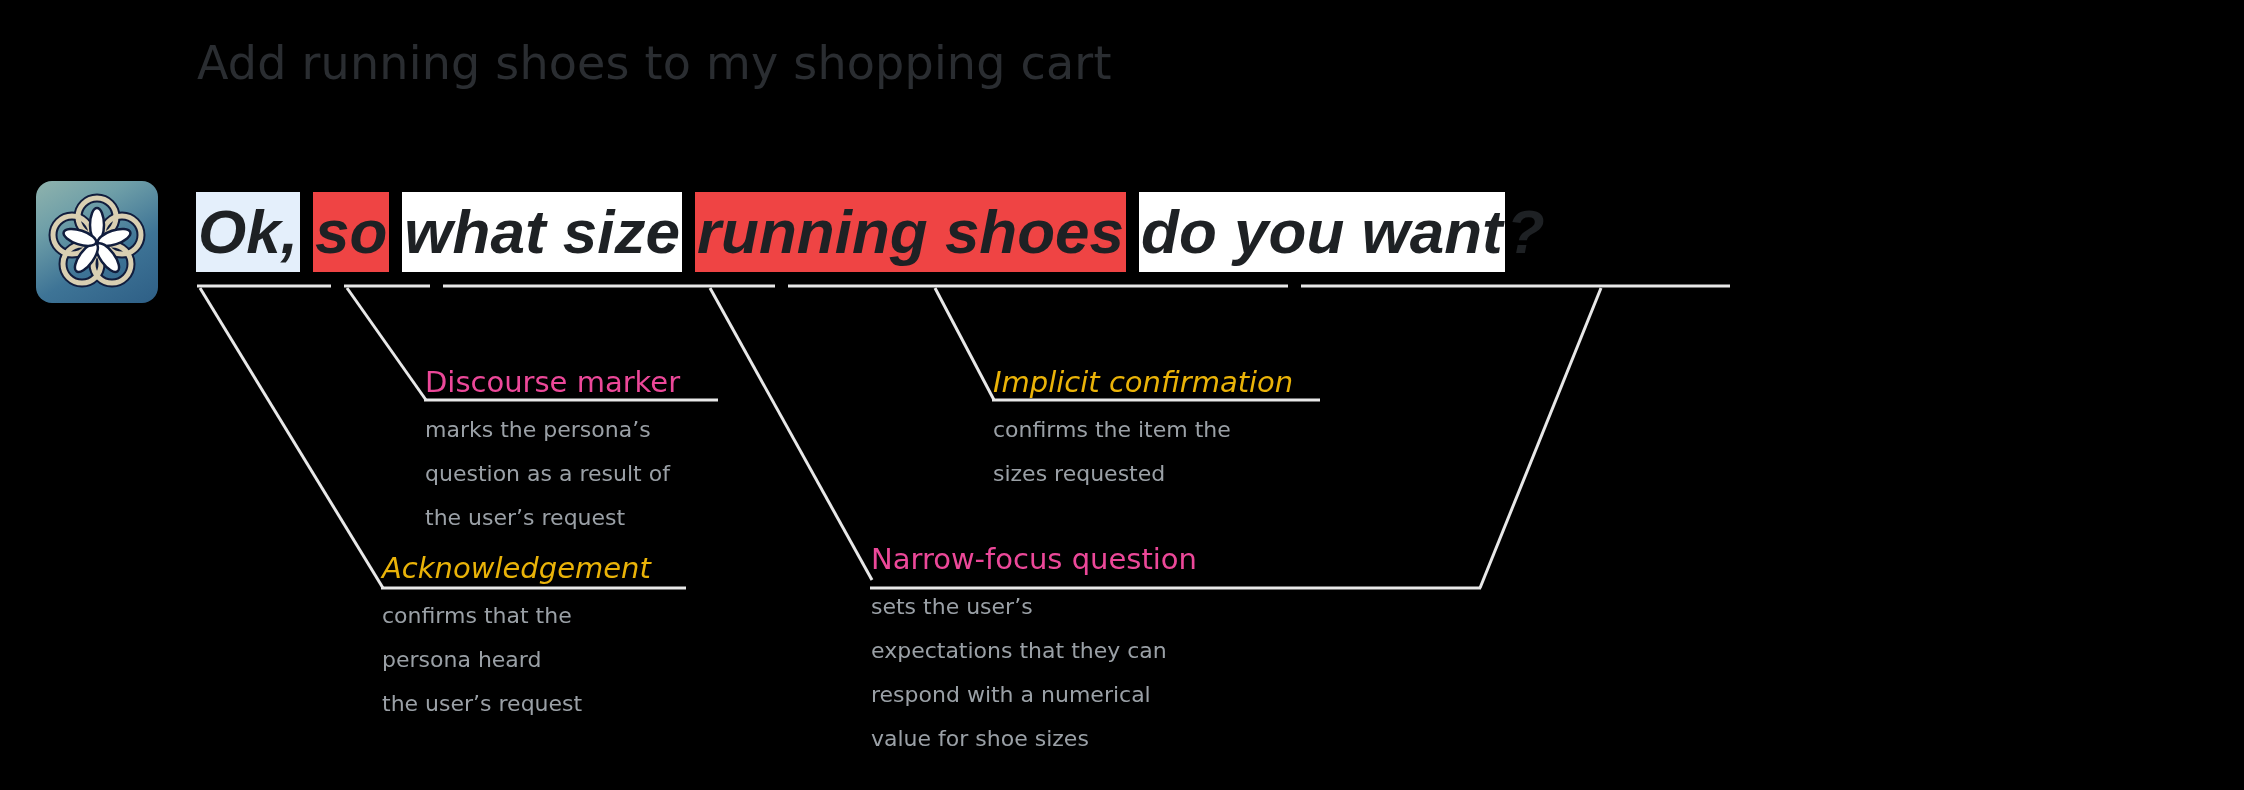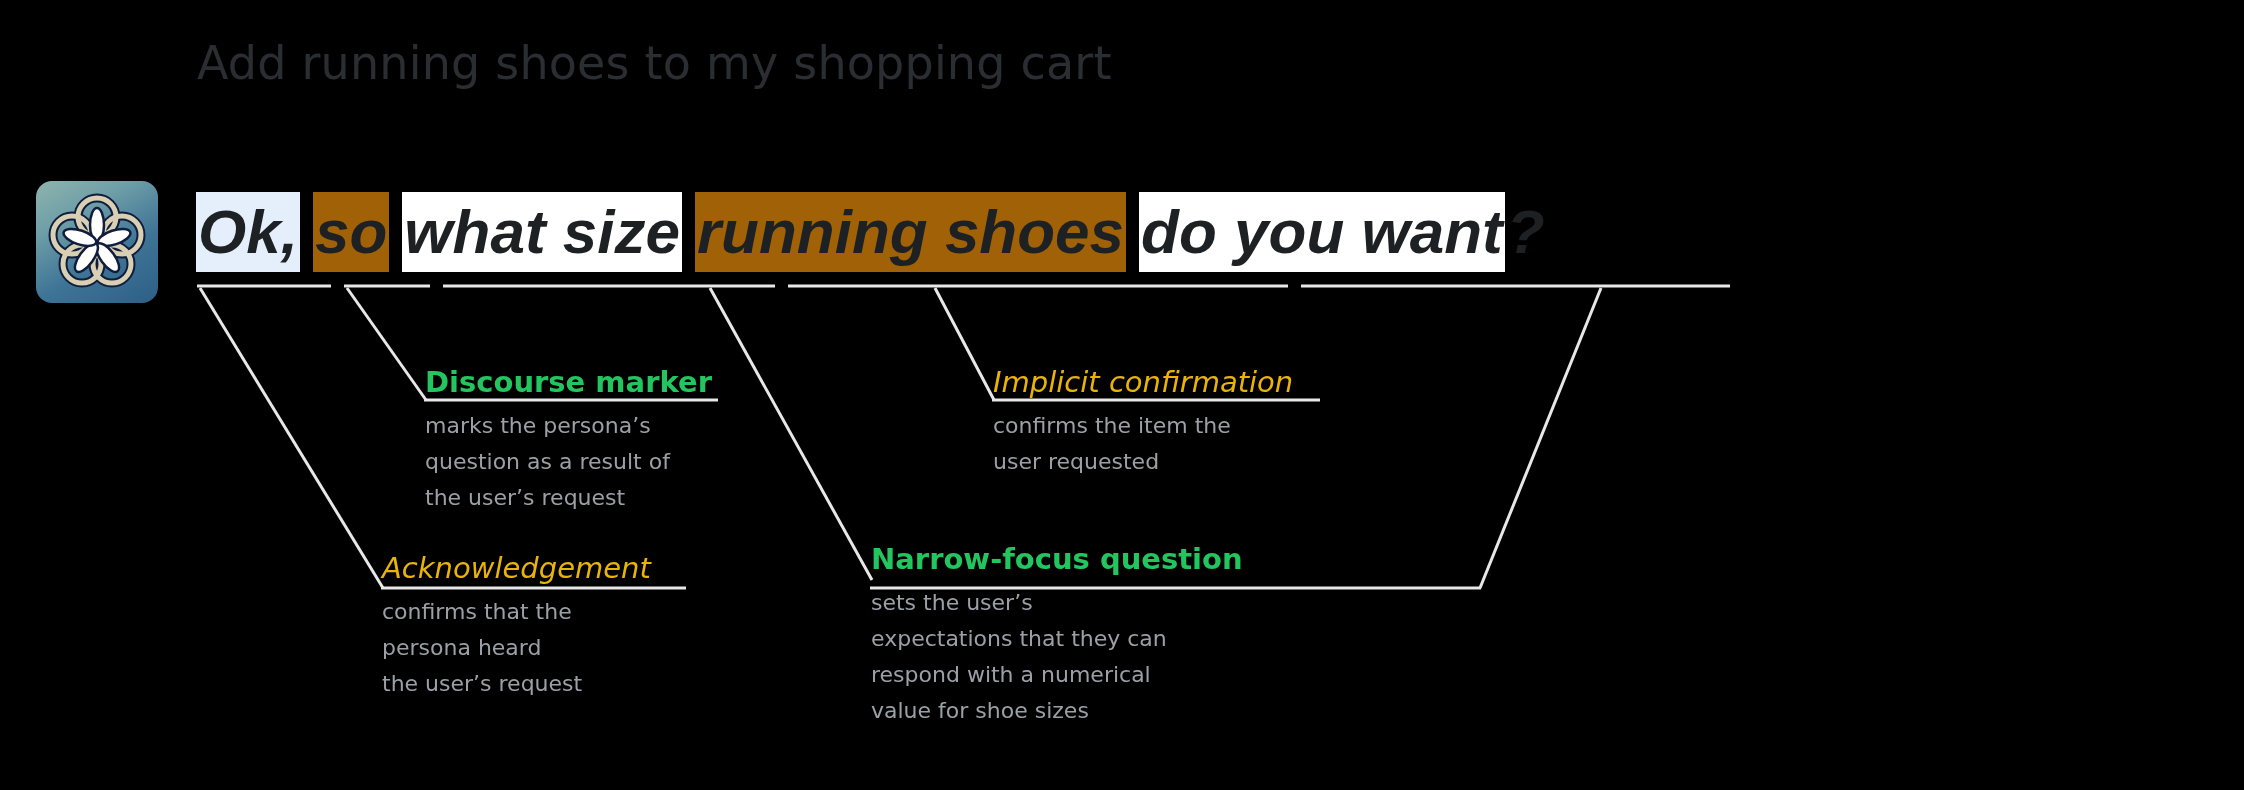--- a/index.html
+++ b/index.html
@@ -35,42 +35,42 @@
     font-family:"Liberation Sans","DejaVu Sans",sans-serif;
     display:flex; align-items:stretch;
   }
   .seg{
     display:inline-flex; align-items:center;
     padding:0 2px; line-height:80px; height:80px;
     box-sizing:border-box;
     font-weight:bold;
   }
   .seg.pale  {background:#e4effb;}
-  .seg.light {background:#a16207;}
+  .seg.light {background:#ef4444;}
   .seg.mid   {background:#ffffff;}
   .seg.plain {background:transparent;}
   .gap{display:inline-block;width:13px;height:80px;background:transparent;}
 
   
   #lines{position:absolute;left:0;top:0;width:2244px;height:790px;pointer-events:none;}
 
   
   .anno{position:absolute;}
   .anno .hd{
     font-size:29px; line-height:34px; white-space:nowrap;
     font-family:"DejaVu Sans","Liberation Sans",sans-serif;
     font-weight:400;
   }
   .anno .bd{
     margin-top:9px;
-    font-size:22px; line-height:36px; color:#9aa0a6;
+    font-size:22px; line-height:44px; color:#9aa0a6;
     font-family:"DejaVu Sans","Liberation Sans",sans-serif;
     white-space:pre-line;
   }
-  .hd.deep{color:#22c55e;font-weight:bold;}
+  .hd.deep{color:#ec4899;}
   .hd.bright{color:#eab308;font-style:italic;}
 
   #a-discourse{left:425px; top:365px;}
   #a-implicit {left:993px; top:365px;}
   #a-ack      {left:382px; top:551px;}
   #a-narrow   {left:871px; top:542px;}
 </style>
 </head>
 <body>
 
@@ -144,21 +144,21 @@
   <div class="anno" id="a-discourse">
     <div class="hd deep">Discourse marker</div>
     <div class="bd">marks the persona’s
 question as a result of
 the user’s request</div>
   </div>
 
   <div class="anno" id="a-implicit">
     <div class="hd bright">Implicit confirmation</div>
     <div class="bd">confirms the item the
-user requested</div>
+sizes requested</div>
   </div>
 
   <div class="anno" id="a-ack">
     <div class="hd bright">Acknowledgement</div>
     <div class="bd">confirms that the
 persona heard
 the user’s request</div>
   </div>
 
   <div class="anno" id="a-narrow">

